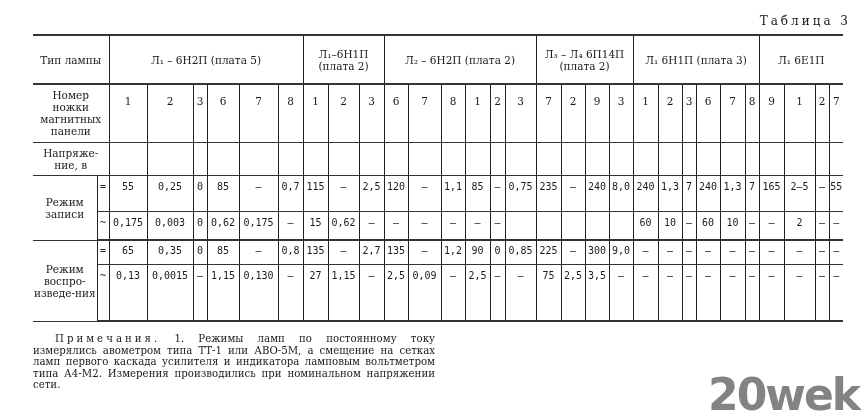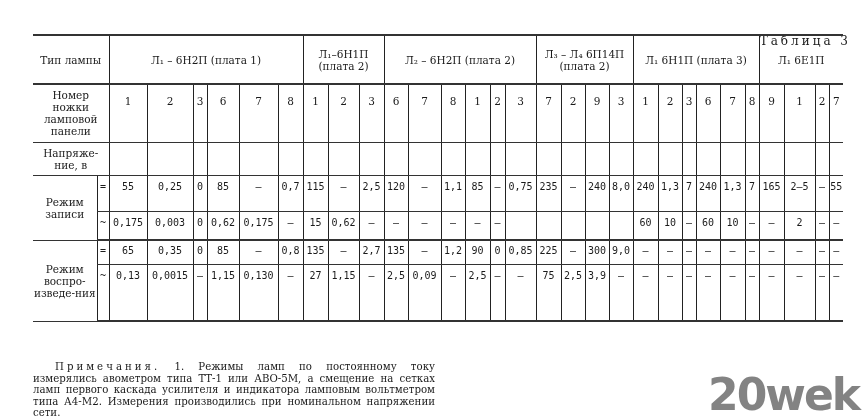--- a/index.html
+++ b/index.html
@@ -1,35 +1,35 @@
 <!DOCTYPE html>
 <html><head>
 <meta charset="utf-8">
 <style>
   html, body { margin:0; padding:0; background:#ffffff; }
   body { width:863px; height:420px; position:relative; overflow:hidden;
          font-family:"DejaVu Serif", serif; color:#1a1a1a; }
-  .caption { position:absolute; right:12px; top:14px; font-size:12px; letter-spacing:3px;margin-top:20px; }
+  .caption { position:absolute; right:12px; top:14px; font-size:12px; letter-spacing:3px; }
   table.main { position:absolute; left:33px; top:34px; border-collapse:collapse;
                font-family:"DejaVu Serif", serif; font-size:10.5px; table-layout:fixed; }
   table.main td { border-left:1px solid #222; padding:0; text-align:center; vertical-align:top;
                   white-space:nowrap; overflow:hidden; }
   tr.r-type td { height:47px; vertical-align:middle; border-top:2px solid #333; border-bottom:2px solid #333; }
   tr.r-type td.grp { font-size:10.5px; line-height:12px; }
   tr.r-pin td { height:58px; padding-top:10px; box-sizing:border-box; border-bottom:1.5px solid #333; }
   tr.r-volt td { height:32px; border-bottom:1.5px solid #333; }
   tr.r-rec1 td { height:36px; padding-top:5px; box-sizing:border-box; border-bottom:1px solid #333; font-family:"DejaVu Sans Mono", monospace; font-size:10px; }
   tr.r-rec2 td { height:29px; padding-top:5px; box-sizing:border-box; border-bottom:2px solid #333; font-family:"DejaVu Sans Mono", monospace; font-size:10px; }
   tr.r-play1 td { height:24px; padding-top:4px; box-sizing:border-box; border-bottom:1px solid #333; font-family:"DejaVu Sans Mono", monospace; font-size:10px; }
   tr.r-play2 td { height:57px; padding-top:5px; box-sizing:border-box; border-bottom:2px solid #333; font-family:"DejaVu Sans Mono", monospace; font-size:10px; }
   td.lbl { text-align:center !important; font-family:"DejaVu Serif", serif !important; font-size:10.5px !important; line-height:12px; border-left:none !important; vertical-align:middle !important; padding-top:0 !important; }
   td.mode { font-family:"DejaVu Sans Mono", monospace; font-size:11px; }
   .notes { position:absolute; top:333px; font-size:10.2px; line-height:11.6px; font-family:"DejaVu Serif", serif; }
   .notes p { margin:0; text-align:justify; }
-  .notes .ind { text-indent:22px;margin-top:28px; }
+  .notes .ind { text-indent:22px; }
   .spaced { letter-spacing:3px; }
   .watermark { position:absolute; right:4px; bottom:0px; font-family:"DejaVu Sans", sans-serif;
                font-size:44px; color:rgba(90,90,90,0.75); font-weight:bold; letter-spacing:-2px; }
 </style>
 </head>
 <body>
 
 <div class="caption">Таблица 3</div>
 
 <table class="main">
@@ -62,29 +62,29 @@
       <col style="width:25px">
       <col style="width:14px">
     <col style="width:25px">
       <col style="width:31px">
       <col style="width:14px">
       <col style="width:14px">
   </colgroup>
   <tbody id="tbody">
       <tr class="r-type">
         <td class="lbl" colspan="2" style="white-space: normal;">Тип лампы</td>
-        <td class="grp" colspan="6" style="white-space: normal;">Л₁ – 6Н2П (плата 1)</td>
+        <td class="grp" colspan="6" style="white-space: normal;">Л₁ – 6Н2П (плата 5)</td>
         <td class="grp" colspan="3" style="white-space: normal;">Л₁–6Н1П (плата 2)</td>
         <td class="grp" colspan="6" style="white-space: normal;">Л₂ – 6Н2П (плата 2)</td>
         <td class="grp" colspan="4" style="white-space: normal;">Л₃ – Л₄ 6П14П (плата 2)</td>
         <td class="grp" colspan="6" style="white-space: normal; margin-left: 17px;">Л₁ 6Н1П (плата 3)</td>
         <td class="grp" colspan="4" style="white-space: normal;">Л₁ 6Е1П</td>
       </tr>
       <tr class="r-pin">
-        <td class="lbl" colspan="2" style="white-space: normal;">Номер ножки ламповой панели</td>
+        <td class="lbl" colspan="2" style="white-space: normal;">Номер ножки магнитных панели</td>
         <td>1</td>
         <td>2</td>
         <td>3</td>
         <td>6</td>
         <td>7</td>
         <td>8</td>
         <td>1</td>
         <td>2</td>
         <td>3</td>
         <td>6</td>
@@ -250,21 +250,21 @@
         <td>1,15</td>
         <td>—</td>
         <td>2,5</td>
         <td>0,09</td>
         <td>—</td>
         <td>2,5</td>
         <td>—</td>
         <td>—</td>
         <td>75</td>
         <td>2,5</td>
-        <td>3,9</td>
+        <td>3,5</td>
         <td>—</td>
         <td>—</td>
         <td>—</td>
         <td>—</td>
         <td>—</td>
         <td>—</td>
         <td>—</td>
         <td>—</td>
         <td>—</td>
         <td>—</td>

